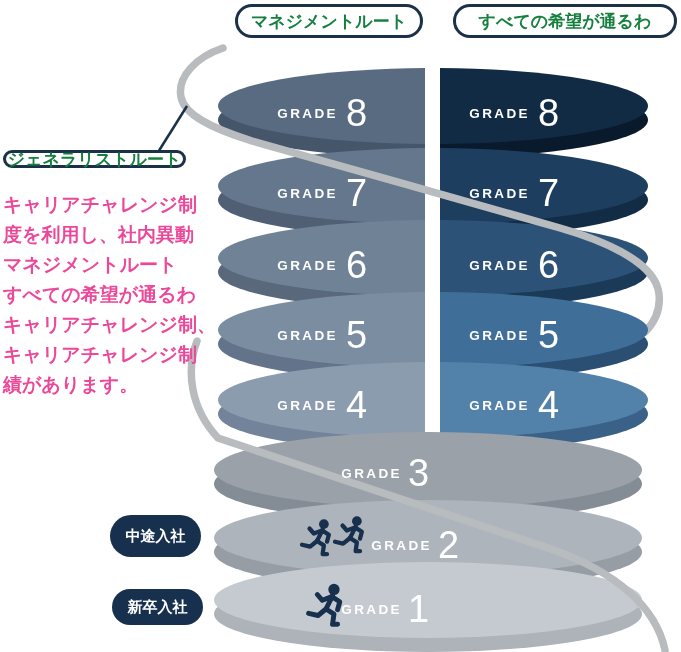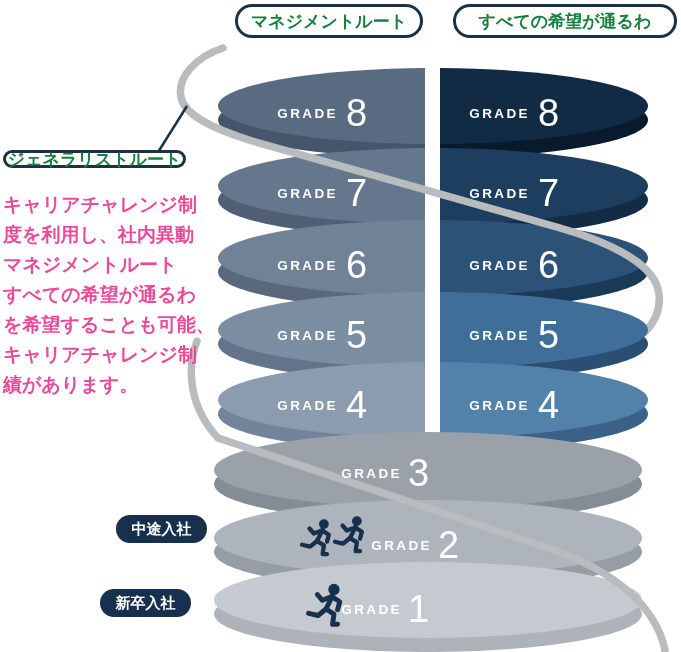--- a/index.html
+++ b/index.html
@@ -17,22 +17,22 @@
         border-radius:999px; color:#15803d; font-size:17px; font-weight:bold; white-space:nowrap;
         display:flex; align-items:center; justify-content:center; }
   .pill-management { left:235px; top:4px;  width:188px; height:34px; }
   .pill-specialist { left:453px; top:4px;  width:224px; height:34px; }
   .pill-generalist { left:3px;   top:150px; width:183px; height:18px; }
 
   
   .entry-pill { position:absolute; box-sizing:border-box; background:#16304d; color:#ffffff;
         border-radius:999px; font-size:15px; font-weight:bold; white-space:nowrap;
         display:flex; align-items:center; justify-content:center; }
-  .pill-midcareer { left:116px; top:515px; width:91px; height:28px; }
-  .pill-newgrad   { left:100px; top:589px; width:91px; height:28px; }
+  .pill-midcareer { left:110px; top:515px; width:91px; height:42px; }
+  .pill-newgrad   { left:112px; top:589px; width:91px; height:36px; }
 
   
   .paragraph { position:absolute; left:3px; top:190px; width:230px; color:#ec4899;
         font-size:19px; font-weight:bold; }
   .paragraph .pline { height:30px; line-height:30px; white-space:nowrap; }
 </style>
 </head>
 <body>
 
 <div class="stage">
@@ -179,21 +179,21 @@
 
   <div class="route-pill pill-management">マネジメントルート</div>
   <div class="route-pill pill-specialist">すべての希望が通るわ</div>
   <div class="route-pill pill-generalist">ジェネラリストルート</div>
 
   <div class="paragraph">
     <div class="pline">キャリアチャレンジ制</div>
     <div class="pline">度を利用し、社内異動</div>
     <div class="pline">マネジメントルート</div>
     <div class="pline">すべての希望が通るわ</div>
-    <div class="pline">を希望することも可能、</div>
+    <div class="pline">キャリアチャレンジ制、</div>
     <div class="pline">キャリアチャレンジ制</div>
     <div class="pline">績があります。</div>
   </div>
 
   <div class="entry-pill pill-midcareer">中途入社</div>
   <div class="entry-pill pill-newgrad">新卒入社</div>
 
 </div>
 
 </body></html>

